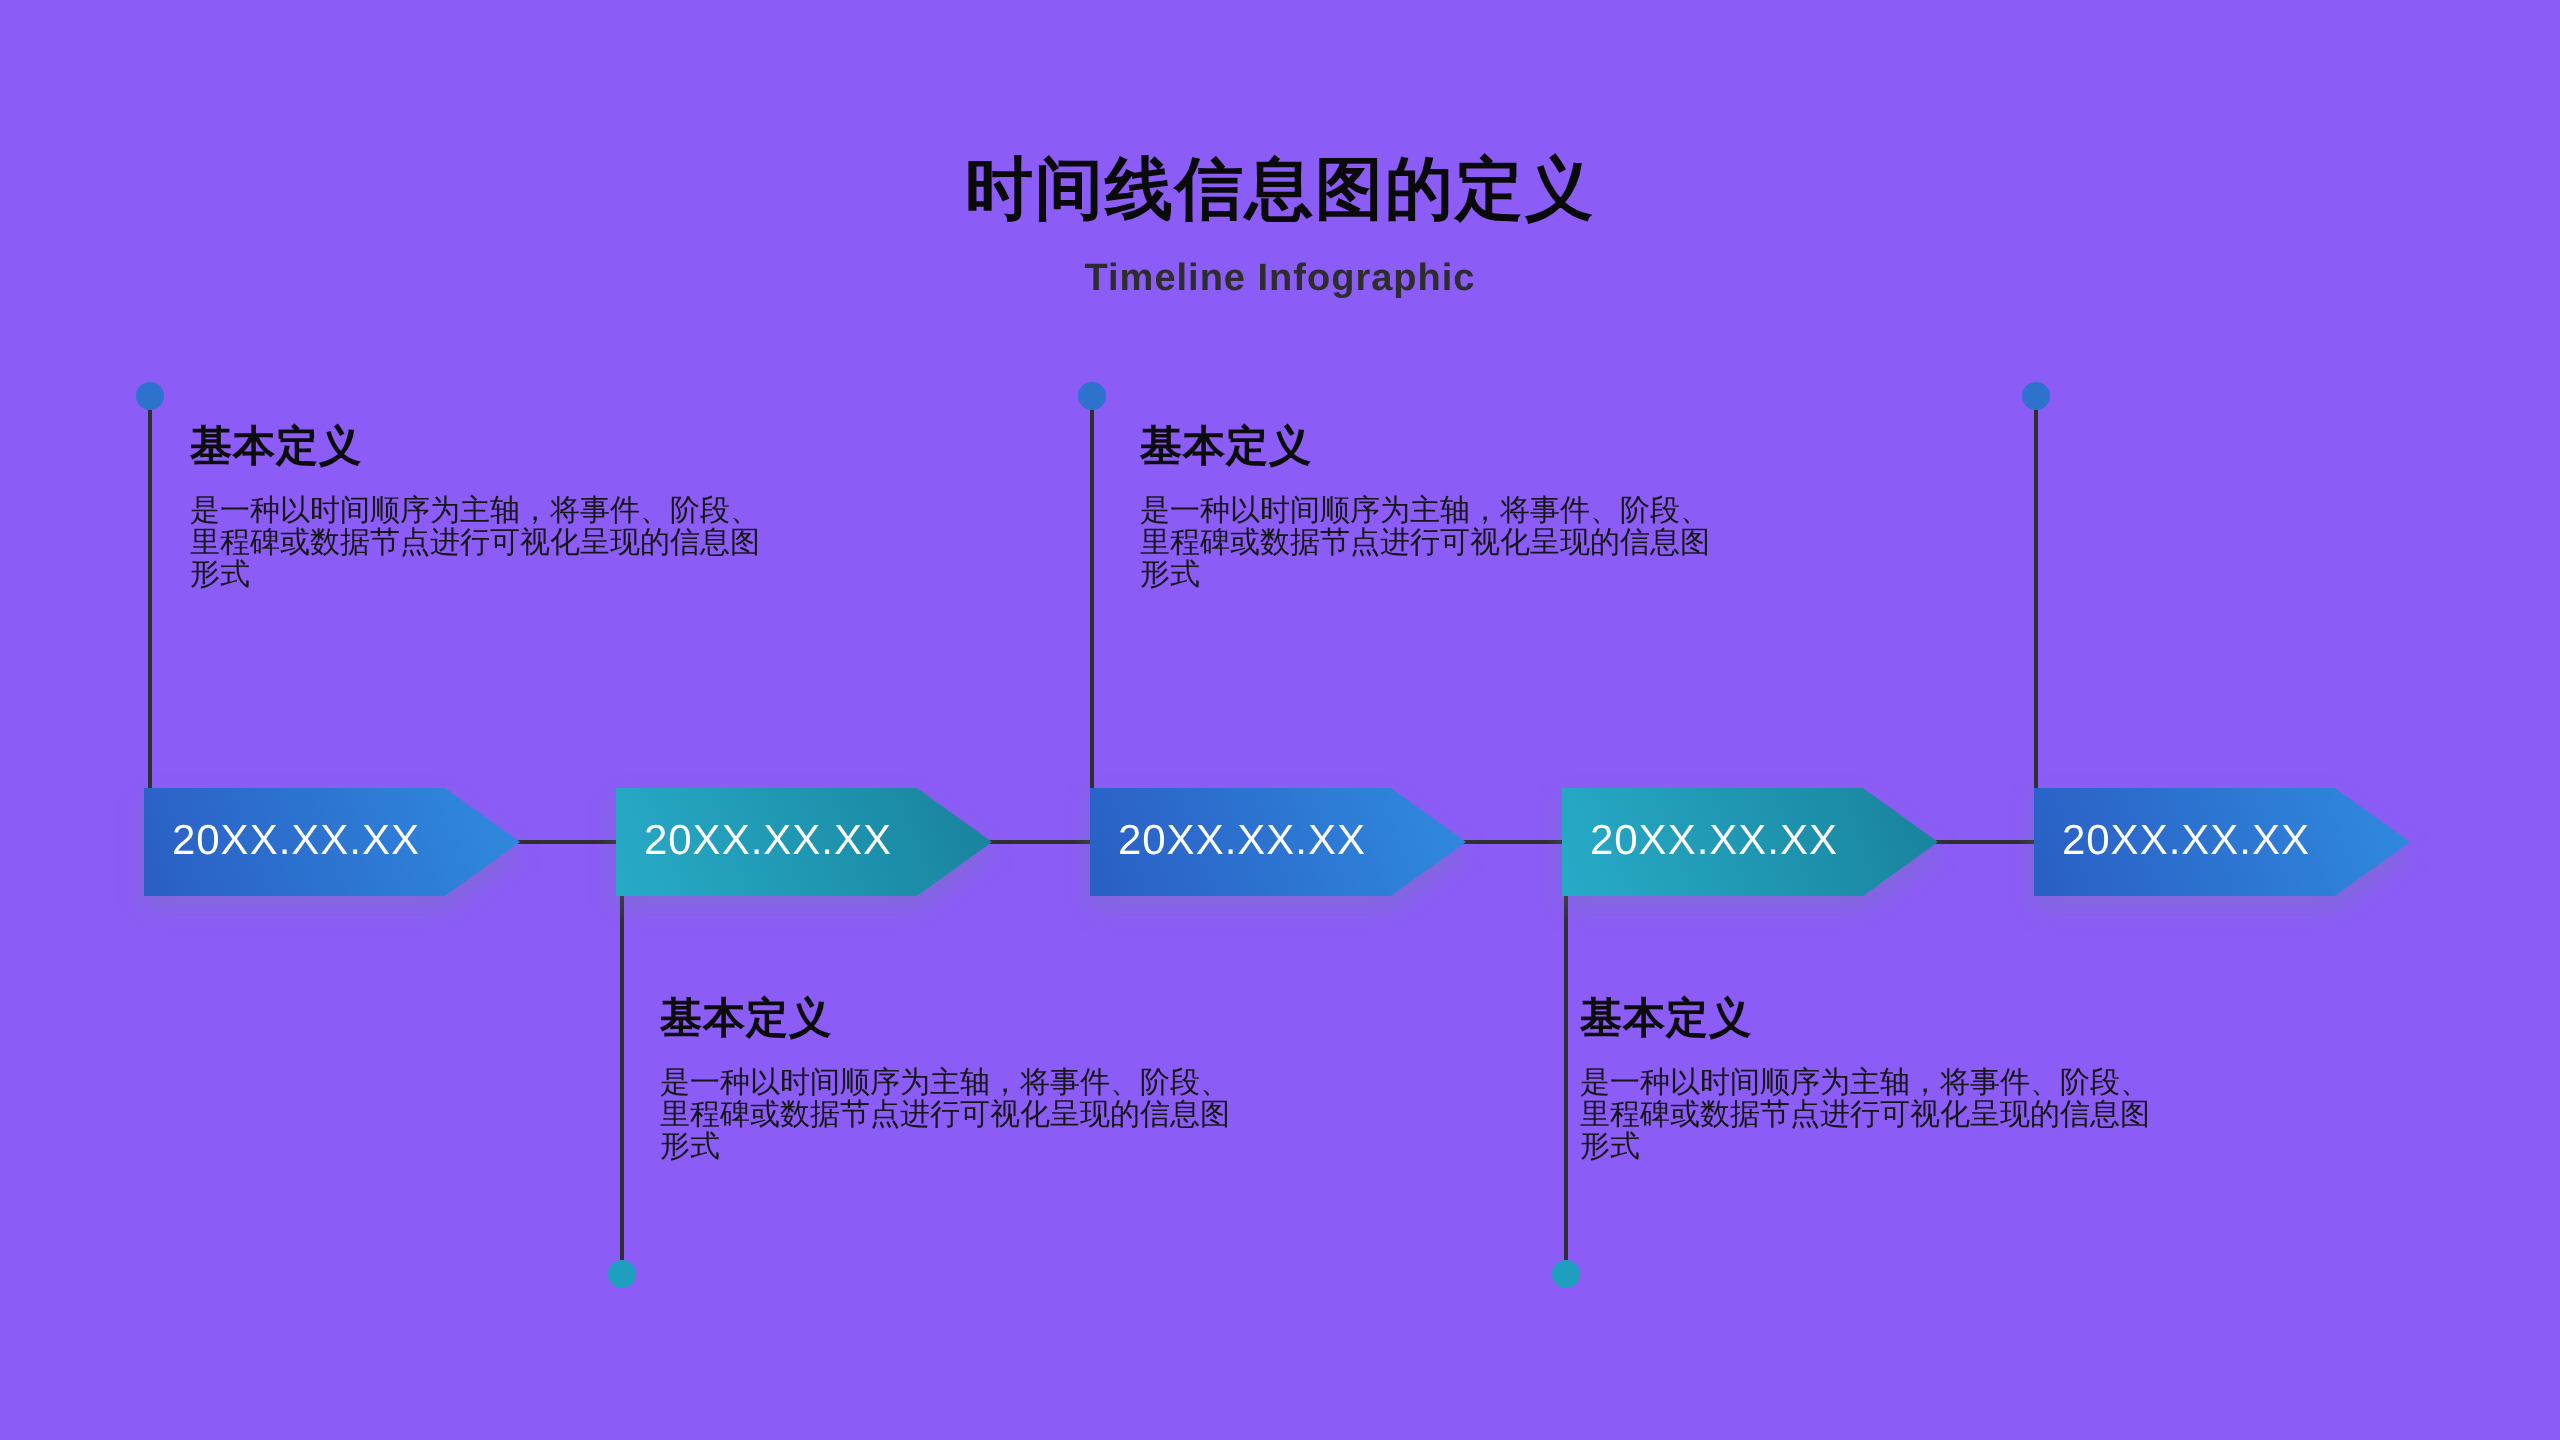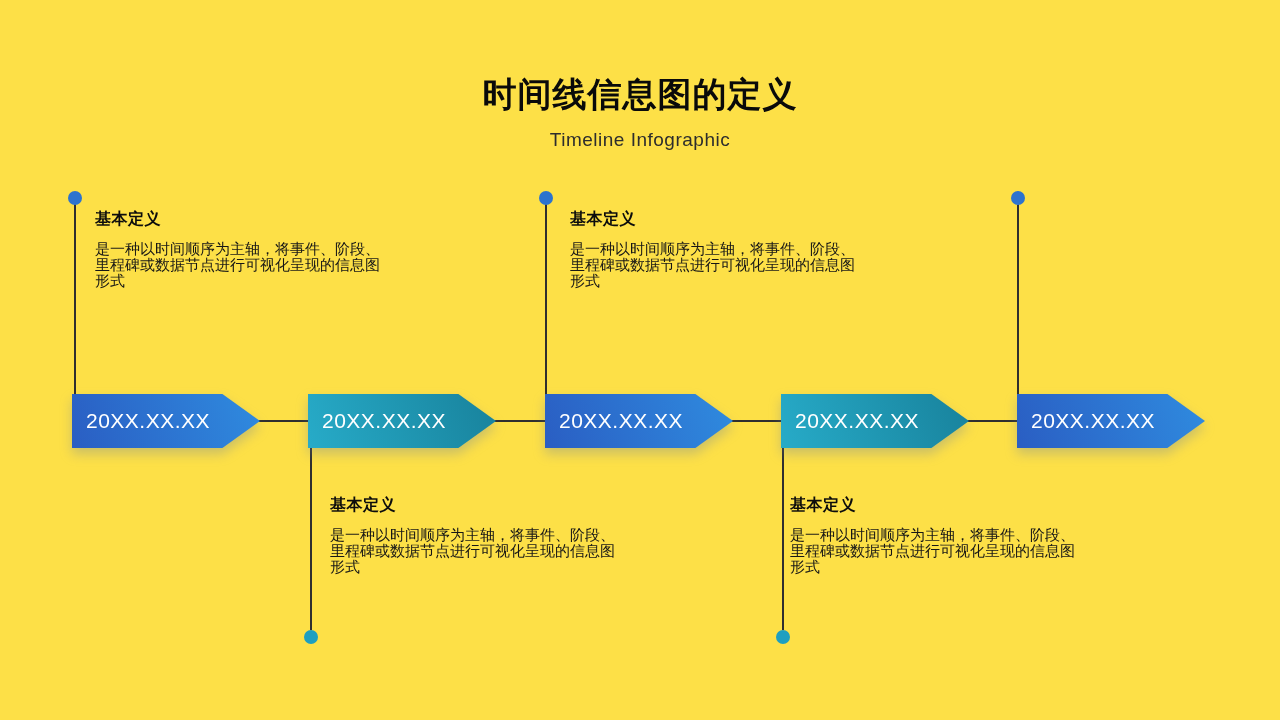--- a/index.html
+++ b/index.html
@@ -3,33 +3,33 @@
 <meta charset="utf-8">
 <style>
   * { margin:0; padding:0; box-sizing:border-box; }
   html,body { width:1280px; height:720px; }
   body {
     font-family:"Liberation Sans","DejaVu Sans",sans-serif;
     background:#ffffff;
     position:relative;
     overflow:hidden;
   }
-  .slide { position:absolute; inset:0; background:#fde047; }
+  .slide { position:absolute; inset:0; background:#8b5cf6; }
 
   
   .title {
     position:absolute; top:72px; left:0; width:1280px;
     text-align:center;
     font-size:34px; font-weight:800; color:#0a0a0a;
     letter-spacing:1px;
   }
   .subtitle {
     position:absolute; top:129px; left:0; width:1280px;
     text-align:center;
-    font-size:19px; font-weight:400; color:#2d2d2d;
+    font-size:19px; font-weight:700; color:#2d2d2d;
     letter-spacing:0.5px;
   }
 
   
   .axis {
     position:absolute; top:420px; left:160px; width:950px; height:2px;
     background:#2f2f2f; z-index:0;
   }
 
   
@@ -71,21 +71,21 @@
   .d4 { left:304px; top:630px; }
   .d5 { left:776px; top:630px; }
 
   
   .callout { position:absolute; width:296px; z-index:2; }
   .c1 { left:95px;  top:209px; }
   .c2 { left:570px; top:209px; }
   .c3 { left:330px; top:495px; }
   .c4 { left:790px; top:495px; }
   .callout h2 {
-    font-size:16px; font-weight:700; color:#0c0c0c;
+    font-size:21px; font-weight:700; color:#0c0c0c;
     margin-bottom:11px; letter-spacing:0.5px;
   }
   .callout p {
     font-size:15px; line-height:16px; color:#161616;
   }
 </style>
 </head>
 <body>
 
 <div class="slide">

